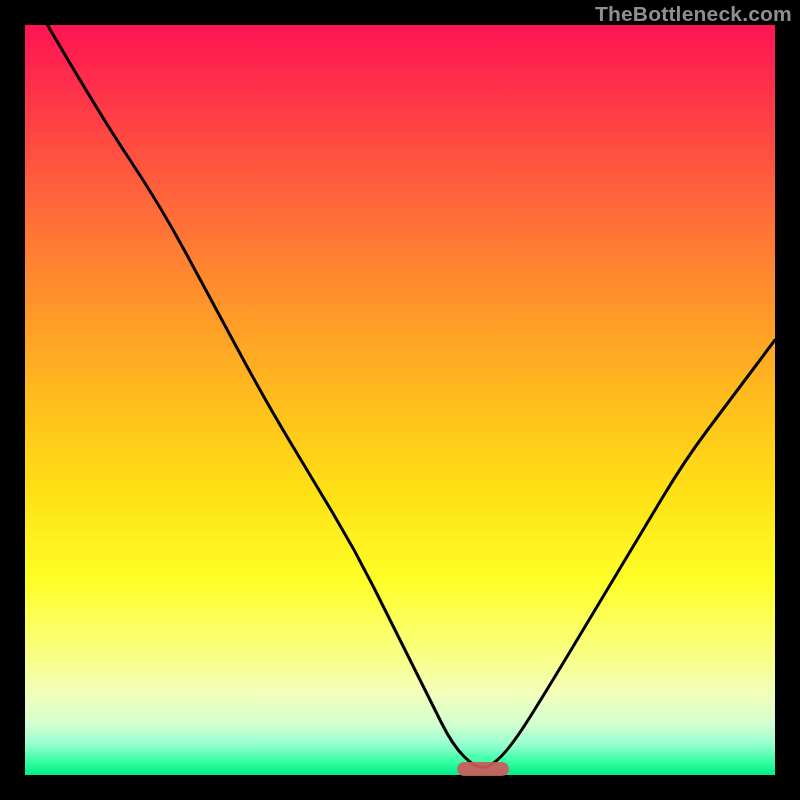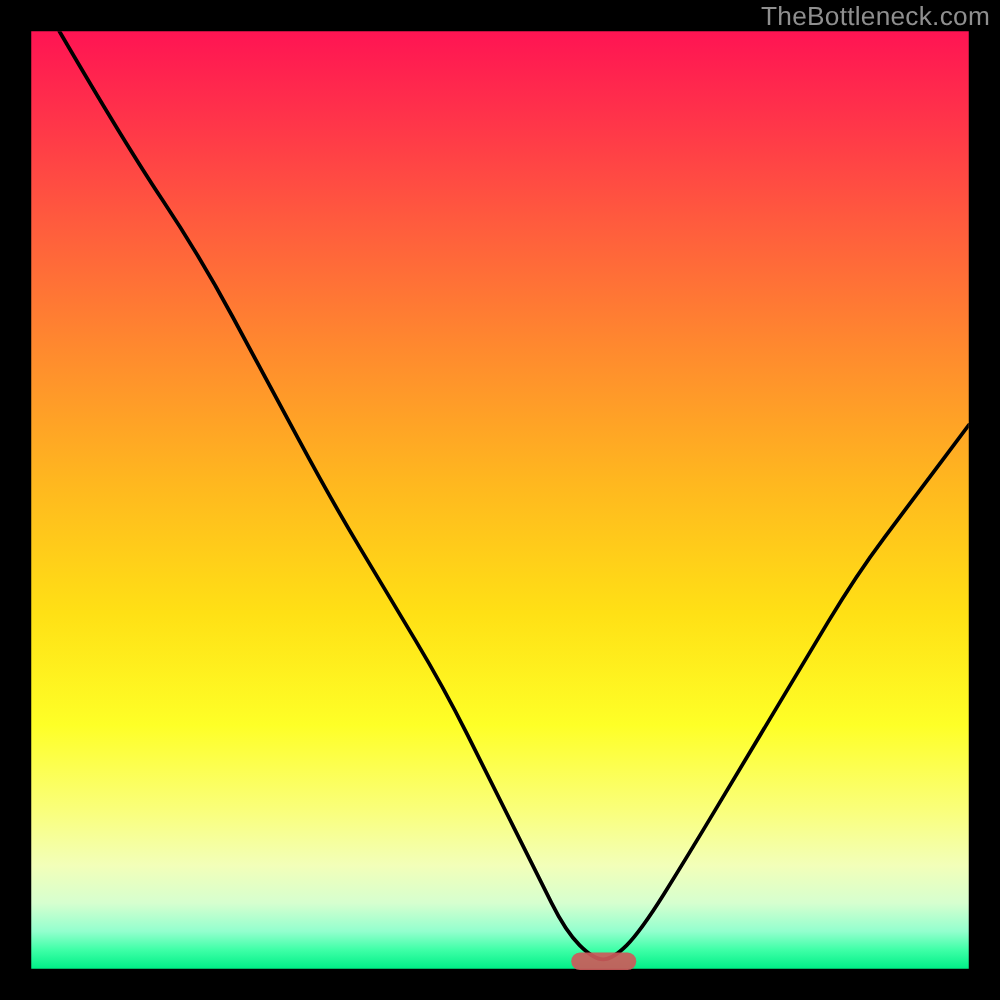--- a/index.html
+++ b/index.html
@@ -57,20 +57,21 @@
     height: 100%;
   }
   .watermark {
     position: absolute;
     top: 2px;
     right: 8px;
     color: #8f8f8f;
     font-size: 21px;
     letter-spacing: 0.2px;
     user-select: none;
+    font-weight: bold;
   }
   .marker {
     position: absolute;
     width: 52px;
     height: 14px;
     border-radius: 7px;
     transform: translate(-50%, -50%);
     opacity: 0.92;
   }
 </style>

